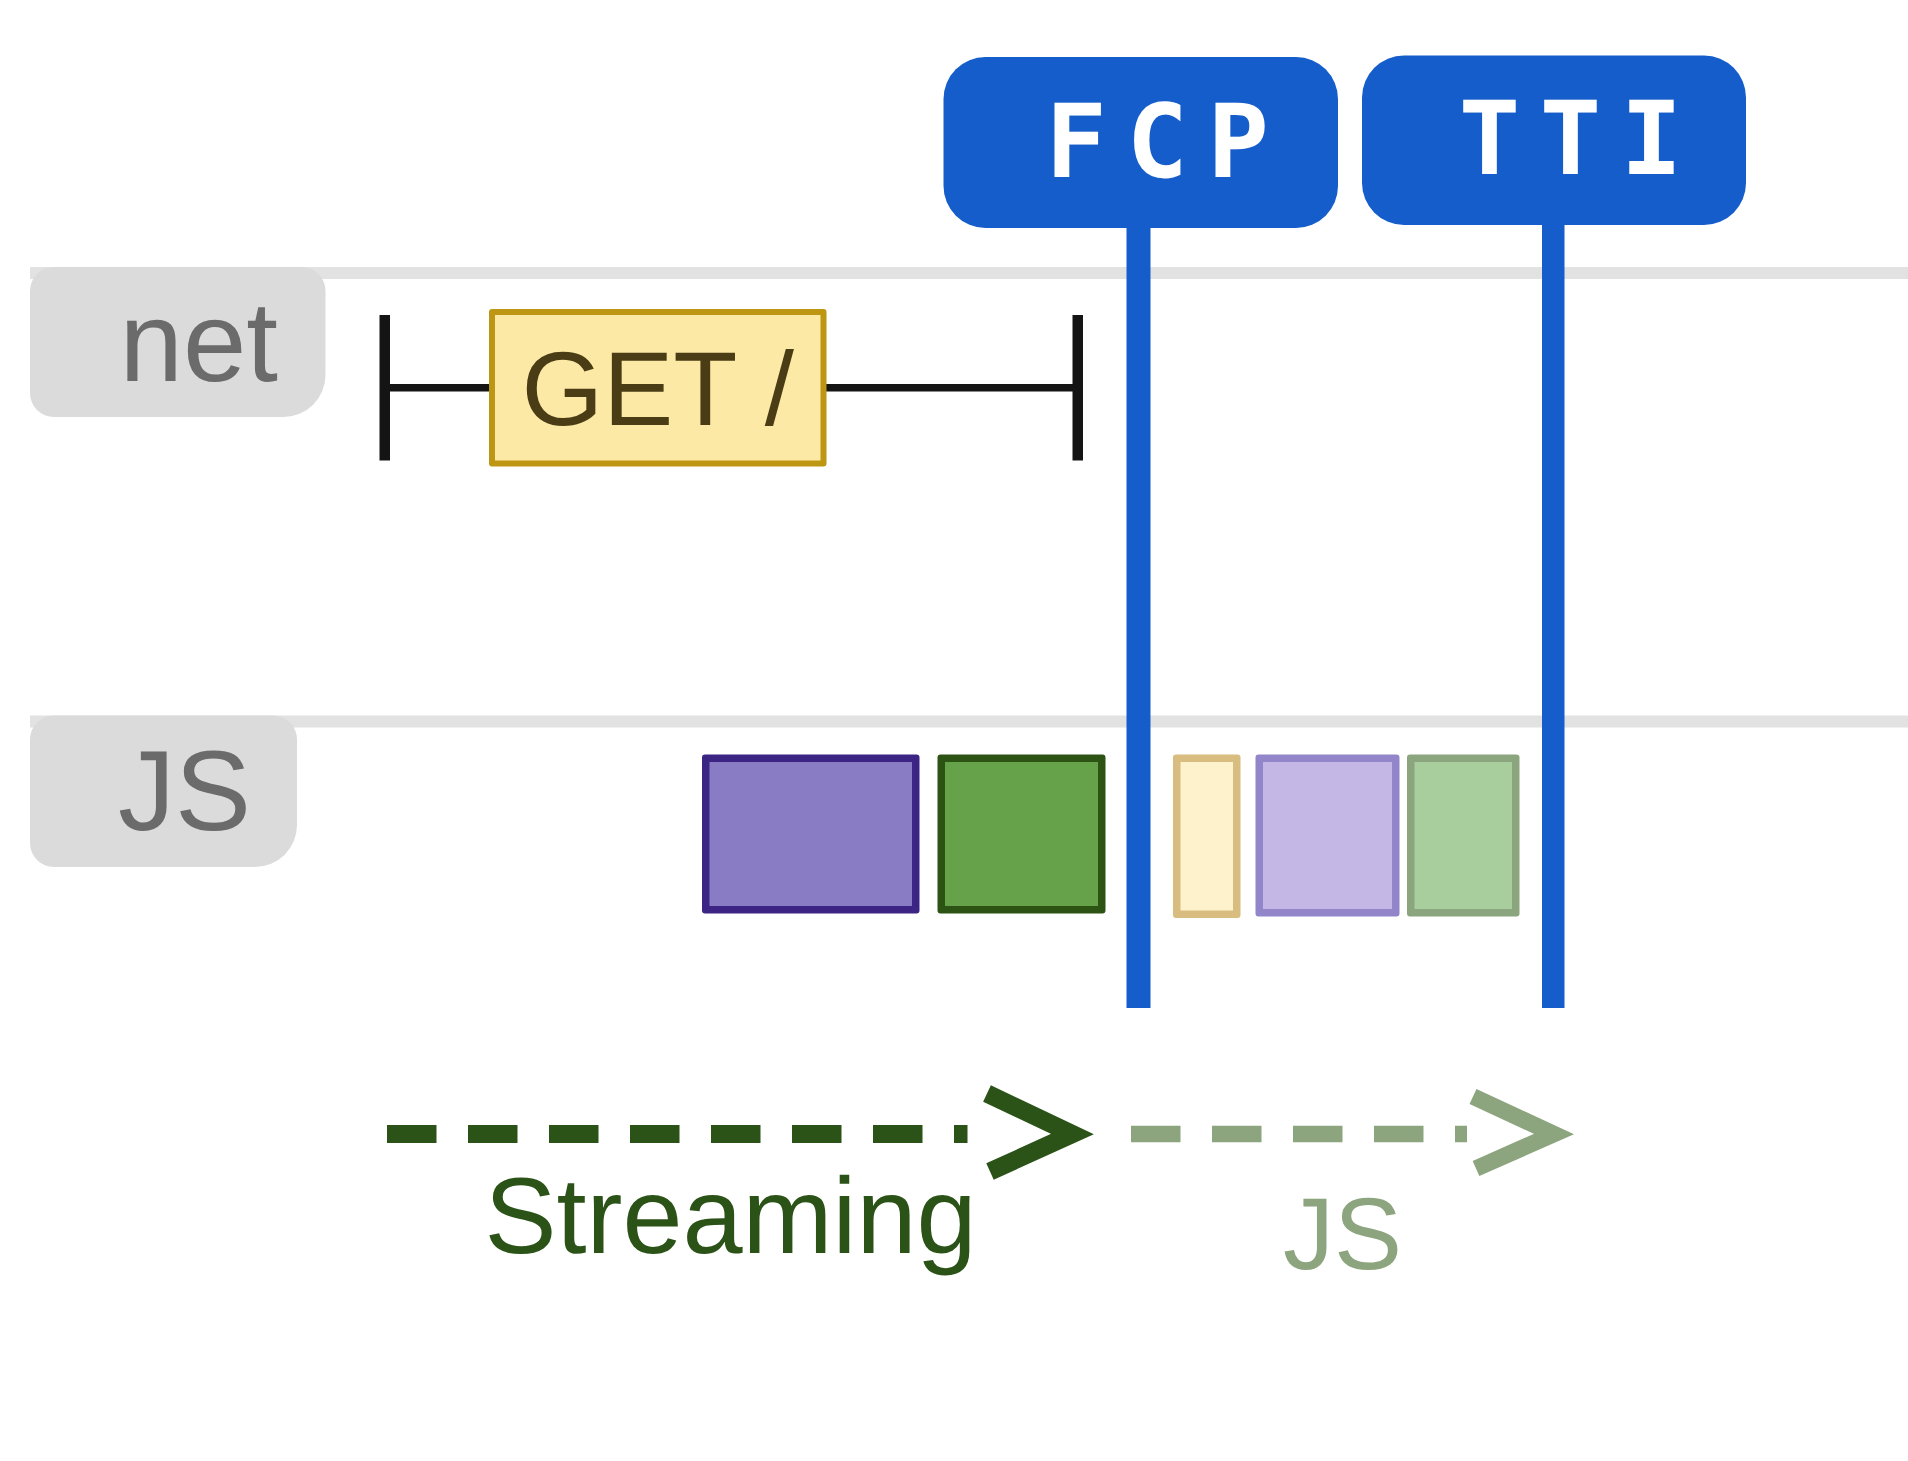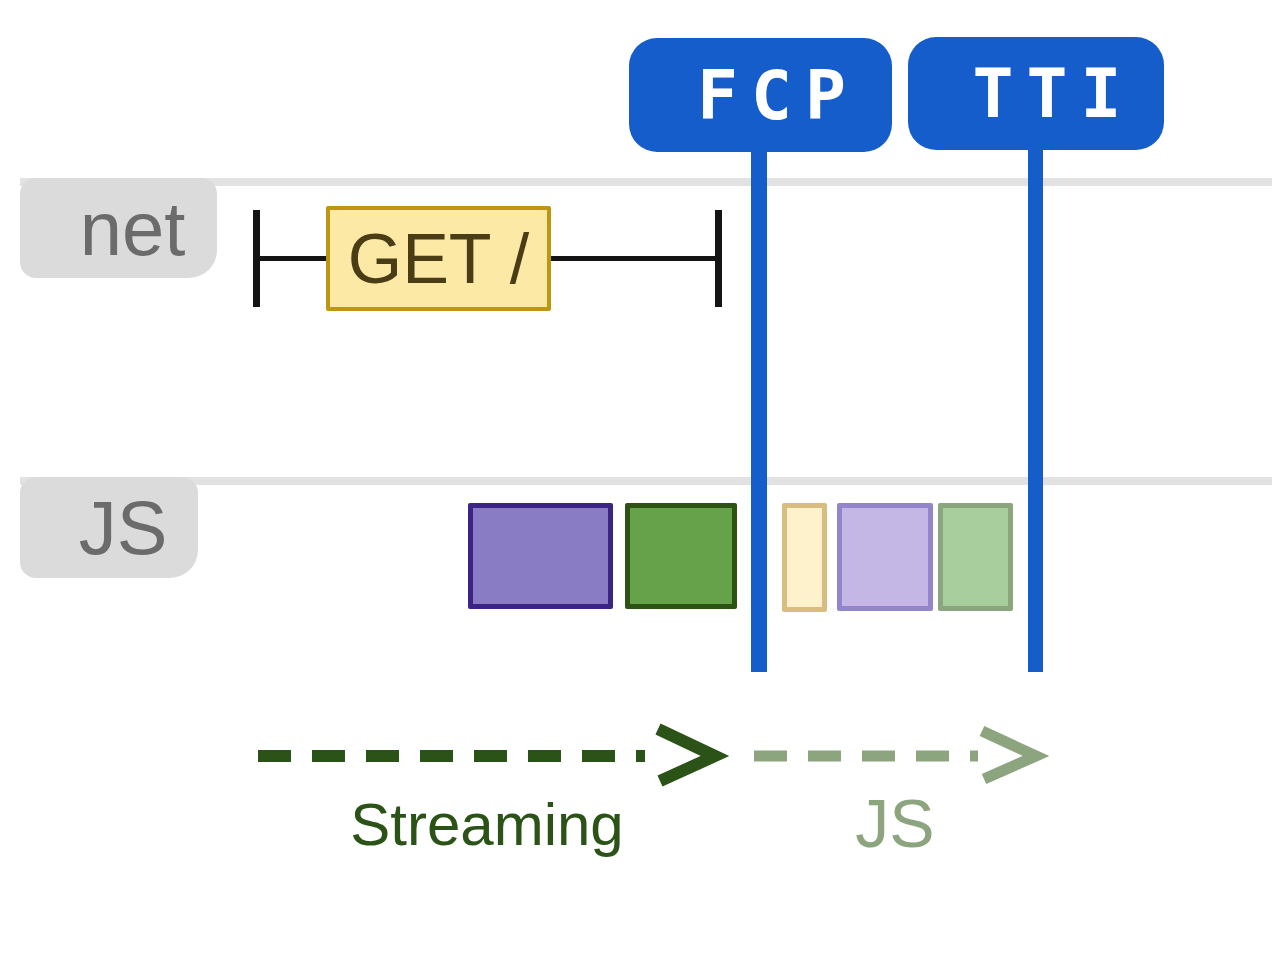--- a/index.html
+++ b/index.html
@@ -54,21 +54,21 @@
     border-radius: 28px; display: flex; align-items: center; justify-content: center;
     font-family: "DejaVu Sans Mono", monospace; font-weight: bold;
     font-size: 68px; letter-spacing: 13px; text-indent: 13px; z-index: 4; padding-left: 22px;
   }
   #fcp-badge { left: 629px; top: 38px; width: 263px; height: 114px; }
   #tti-badge { left: 908px; top: 37px; width: 256px; height: 113px; }
 
   
   .arrows { position: absolute; inset: 0; z-index: 1; }
   .phase-label { position: absolute; text-align: center; z-index: 1; }
-  #streaming-label { left: 237px; top: 770px; width: 500px; font-size: 60px; color: var(--green-dark); margin-top: 20px; }
+  #streaming-label { left: 237px; top: 770px; width: 500px; font-size: 72px; color: var(--green-dark); }
   #js-optional-label { left: 735px; top: 782px; width: 320px; font-size: 68px; line-height: 1.22; color: var(--green-sage); }
 </style>
 </head>
 <body>
 
 <div class="canvas">
 
   <div class="track-line" id="net-line"></div>
   <div class="track-line" id="js-line"></div>
 

